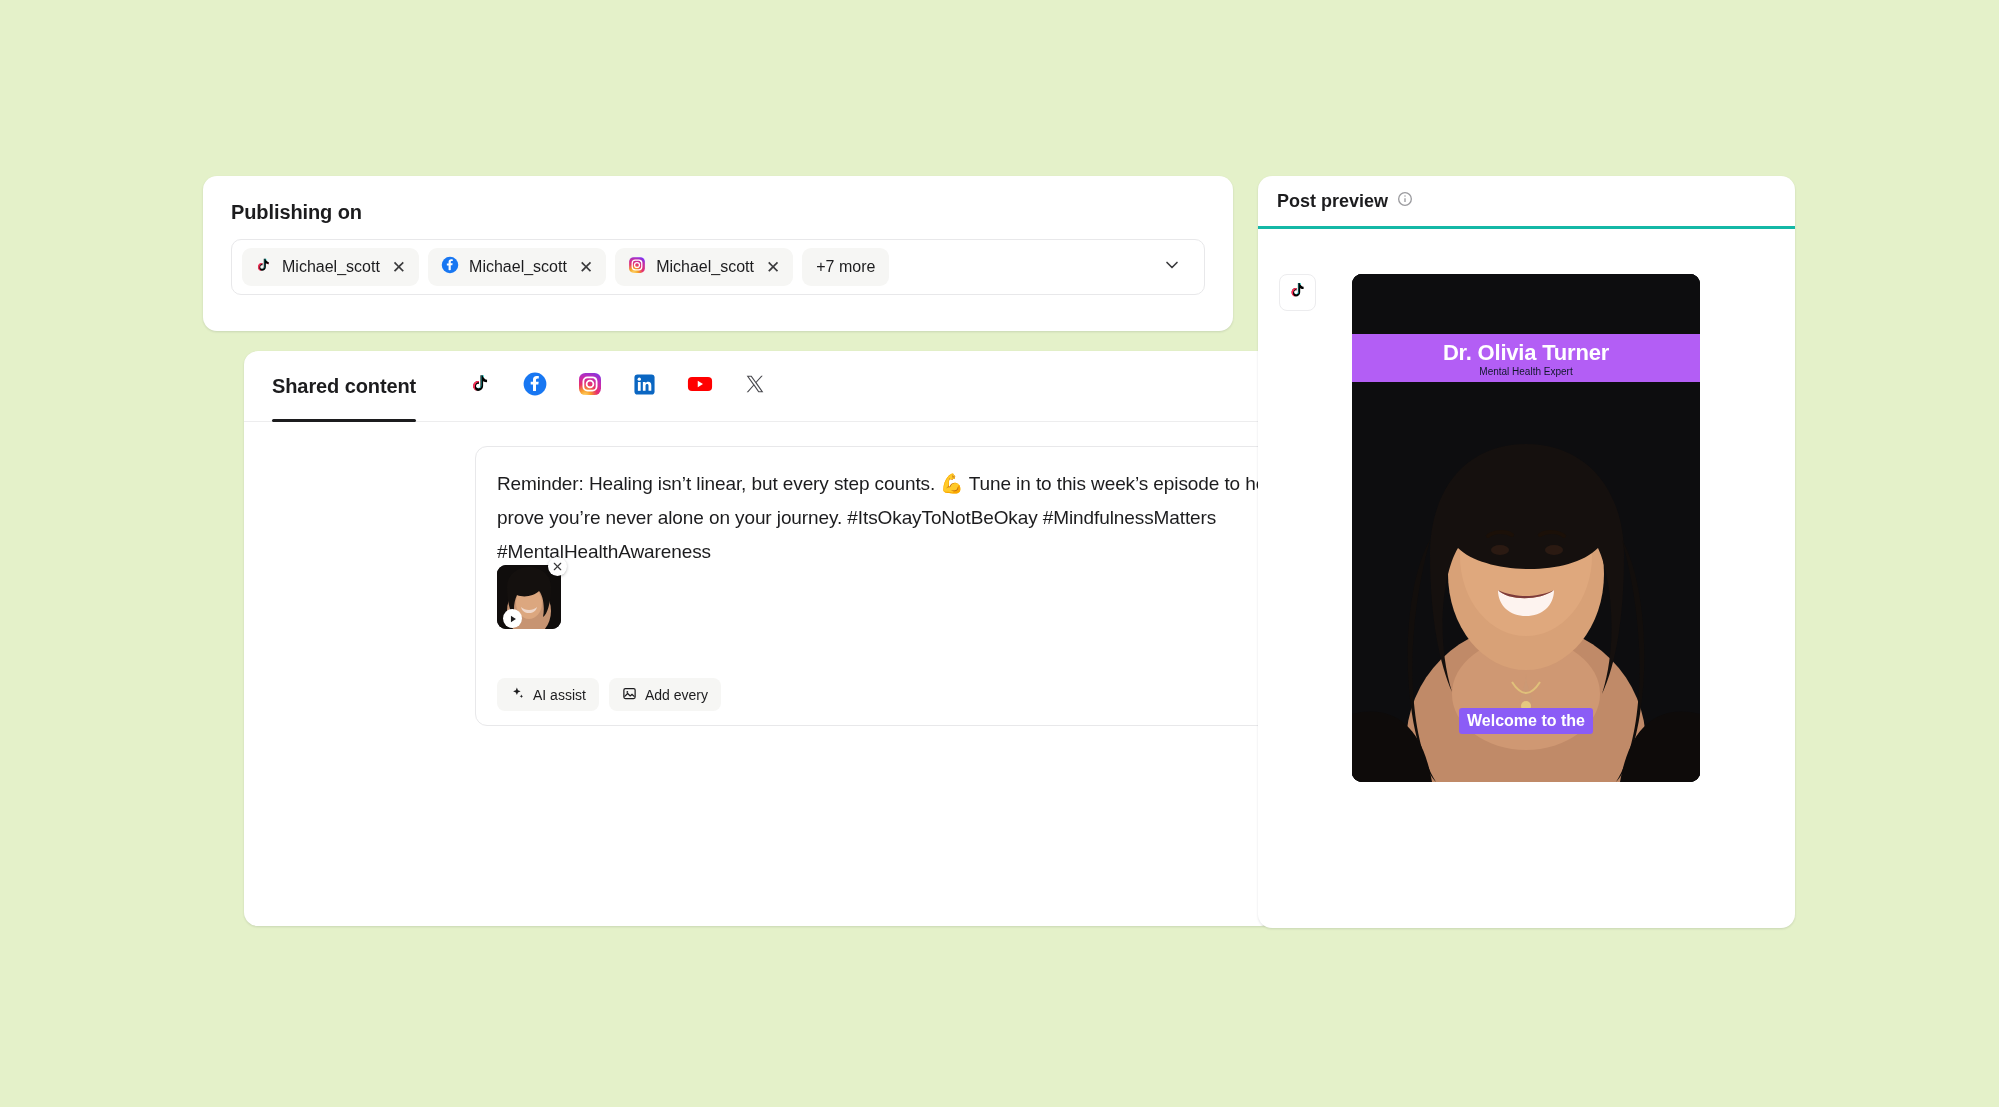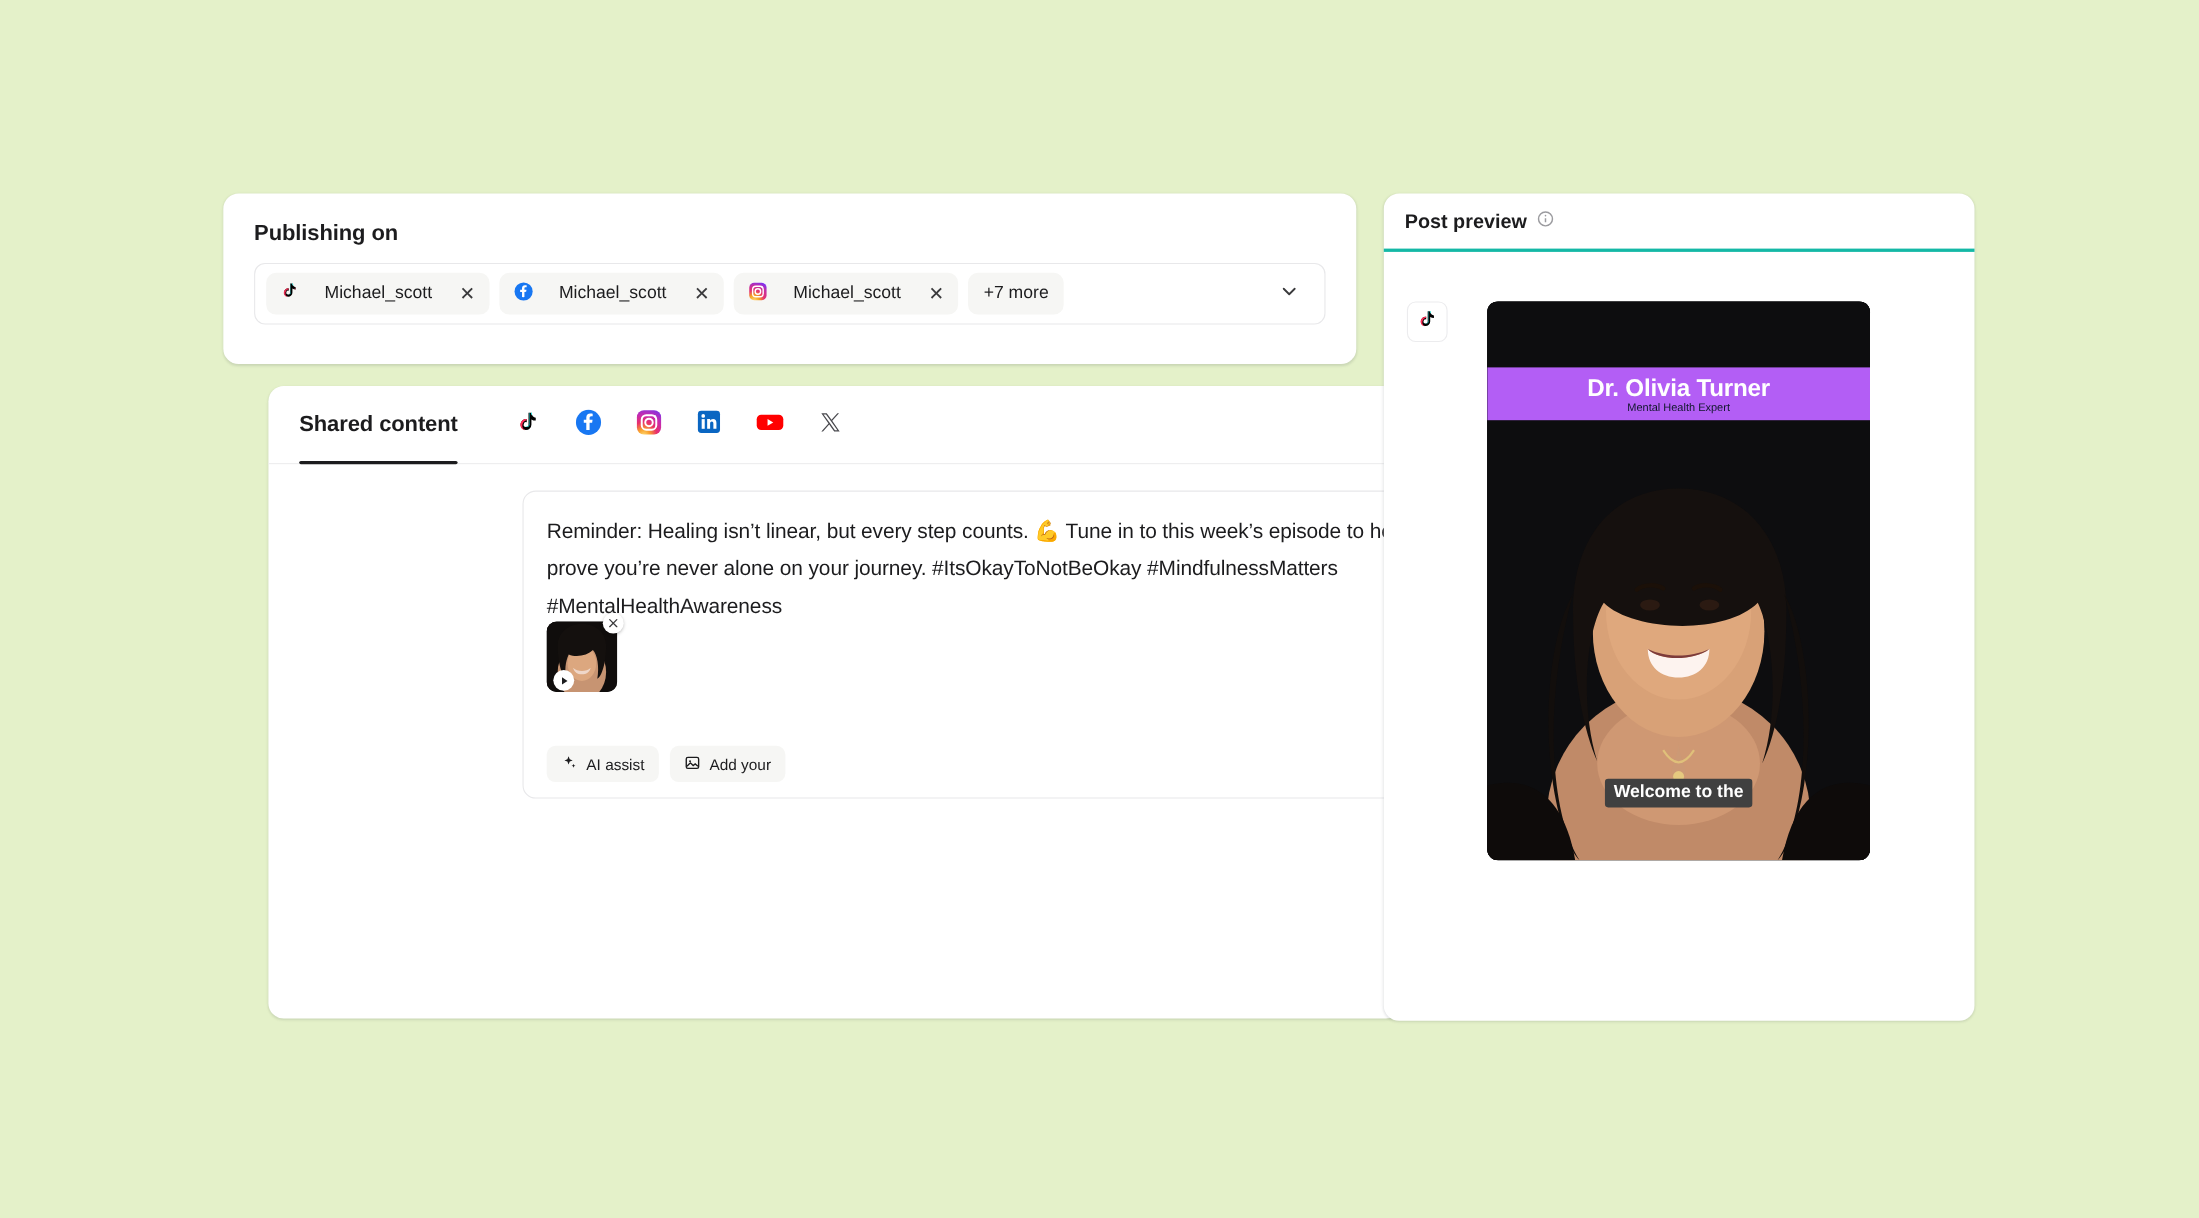--- a/index.html
+++ b/index.html
@@ -35,21 +35,21 @@
   .accounts-field {
     position: absolute; left: 28px; top: 63px;
     width: 974px; height: 56px;
     border: 1px solid #e8e8ea;
     border-radius: 10px;
     display: flex; align-items: center;
     padding: 0 10px 0 10px;
     gap: 9px;
   }
   .chip {
-    display: flex; align-items: center; gap: 23px;
+    display: flex; align-items: center; gap: 10px;
     height: 38px; padding: 0 13px;
     background: #f6f6f4; border-radius: 9px;
     font-size: 16px; color: #1c1c1e; white-space: nowrap;
   }
   .chip .chip-x {
     font-size: 17px; color: #3a3a3c; line-height: 1;
     cursor: pointer; font-weight: 400;
     margin-left: 2px;
   }
   .chip-more {
@@ -166,21 +166,21 @@
     display: flex; flex-direction: column; align-items: center; justify-content: center;
     gap: 0;
   }
   .vf-banner-name {
     font-size: 22px; font-weight: 700; color: #fff; letter-spacing: -.2px;
   }
   .vf-banner-sub { font-size: 10px; color: #0f172a; font-weight: 400; }
   .vf-caption {
     position: absolute; left: 50%; transform: translateX(-50%);
     bottom: 48px;
-    background: #404040; color: #fff;
+    background: #8b5cf6; color: #fff;
     font-size: 16px; font-weight: 700;
     padding: 4px 8px; border-radius: 3px; white-space: nowrap;
   }
 </style>
 </head>
 <body>
 
 <div class="page">
 
   <div class="card" id="publishing-card">
@@ -356,21 +356,21 @@
           <span>AI assist</span>
         </button>
         <button class="pill-btn">
           <span>
             <svg width="15" height="15" viewBox="0 0 24 24" fill="none" stroke="#1c1c1e" stroke-width="2">
               <rect x="3" y="4" width="18" height="16" rx="2.4"></rect>
               <circle cx="8.5" cy="9.5" r="1.4" fill="#1c1c1e" stroke="none"></circle>
               <path d="M4 17l5-5 4 4 3-2.5 4 3.5"></path>
             </svg>
           </span>
-          <span>Add your</span>
+          <span>Add every</span>
         </button>
       </div>
 
       <div class="char-count">0/2200</div>
     </div>
 
   </div>
 
   <div class="card" id="preview-card">
     <div id="preview-header">

